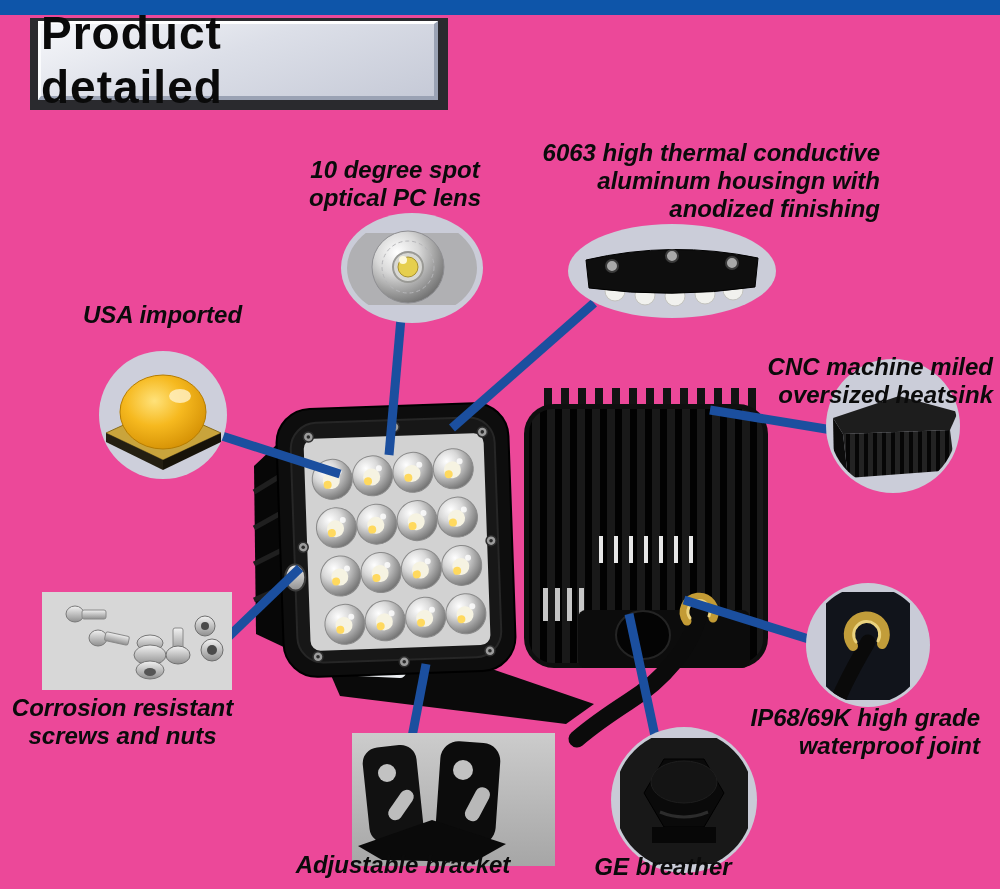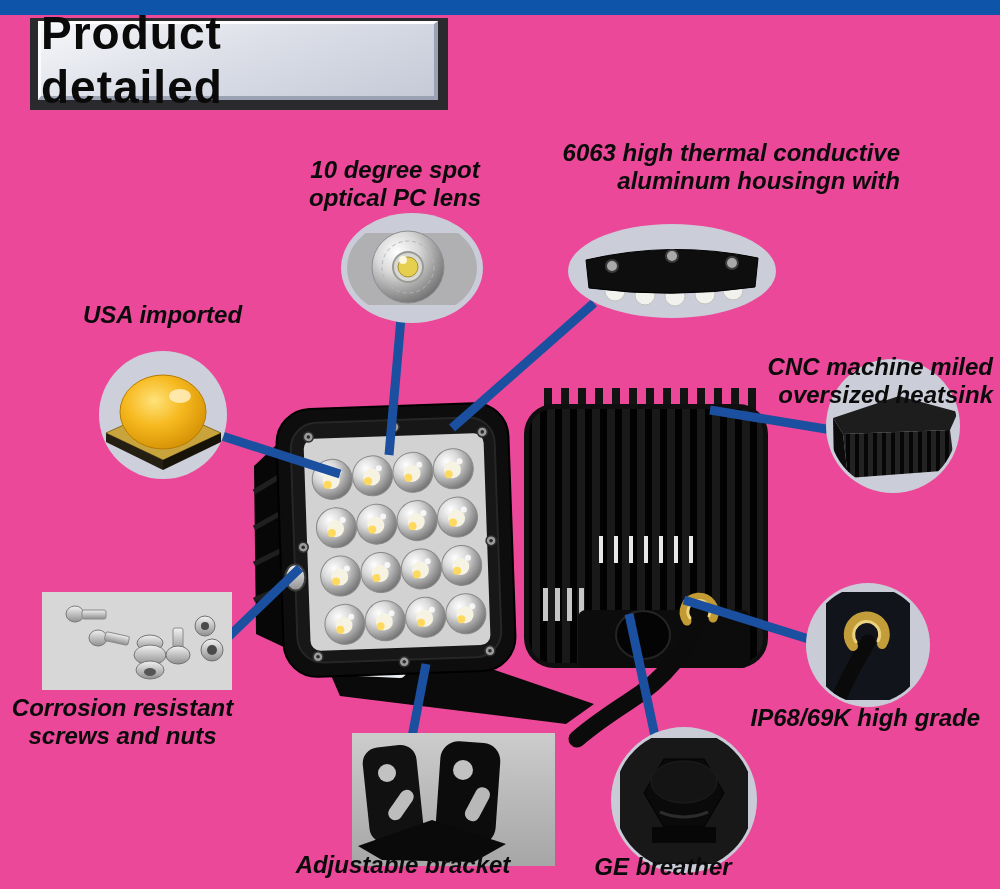--- a/index.html
+++ b/index.html
@@ -11,21 +11,21 @@
     background:linear-gradient(160deg,#f6f7fa 0%,#dcdfe8 45%,#c6cad7 100%);
     border-top:3px solid #ffffff;border-left:3px solid #fafbfd;
     border-right:4px solid #9aa2b4;border-bottom:4px solid #9aa2b4;
     display:flex;align-items:center;justify-content:center;
     font-weight:bold;font-size:46px;color:#0a0a0a;word-spacing:22px;letter-spacing:1px;}
   .callout{position:absolute;font-style:italic;font-weight:bold;font-size:24px;
     color:#0b0b0b;line-height:1.17;}
   .callout div{white-space:nowrap;}
   .ta-c{text-align:center;} .ta-r{text-align:right;}
   #lens-label{left:270px;top:156px;width:250px;}
-  #housing-label{left:520px;top:139px;width:380px;}
+  #housing-label{left:500px;top:139px;width:380px;}
   #cree-label{left:55px;top:301px;width:215px;}
   #cnc-label{left:725px;top:317px;width:268px;margin-top:36px;}
   #screws-label{left:0px;top:694px;width:245px;}
   #bracket-label{left:283px;top:851px;width:240px;}
   #breather-label{left:588px;top:853px;width:150px;font-style:italic;}
   #joint-label{left:735px;top:704px;width:245px;}
   svg{position:absolute;left:0;top:0;}
 </style>
 </head>
 <body>
@@ -273,20 +273,21 @@
   </svg>
 
   <div class="callout ta-c" id="lens-label">
     <div>10 degree spot</div>
     <div>optical PC lens</div>
   </div>
 
   <div class="callout ta-r" id="housing-label">
     <div>6063 high thermal conductive</div>
     <div>aluminum housingn with</div>
+    <div>anodized finishing</div>
   </div>
 
   <div class="callout ta-c" id="cree-label">
     <div>USA imported</div>
   </div>
 
   <div class="callout ta-r" id="cnc-label">
     <div>CNC machine miled</div>
     <div>oversized heatsink</div>
   </div>
@@ -299,15 +300,16 @@
   <div class="callout ta-c" id="bracket-label">
     <div>Adjustable bracket</div>
   </div>
 
   <div class="callout ta-c" id="breather-label">
     <div>GE breather</div>
   </div>
 
   <div class="callout ta-r" id="joint-label">
     <div>IP68/69K high grade</div>
+    <div>waterproof joint</div>
   </div>
 
 </div>
 
 </body></html>

